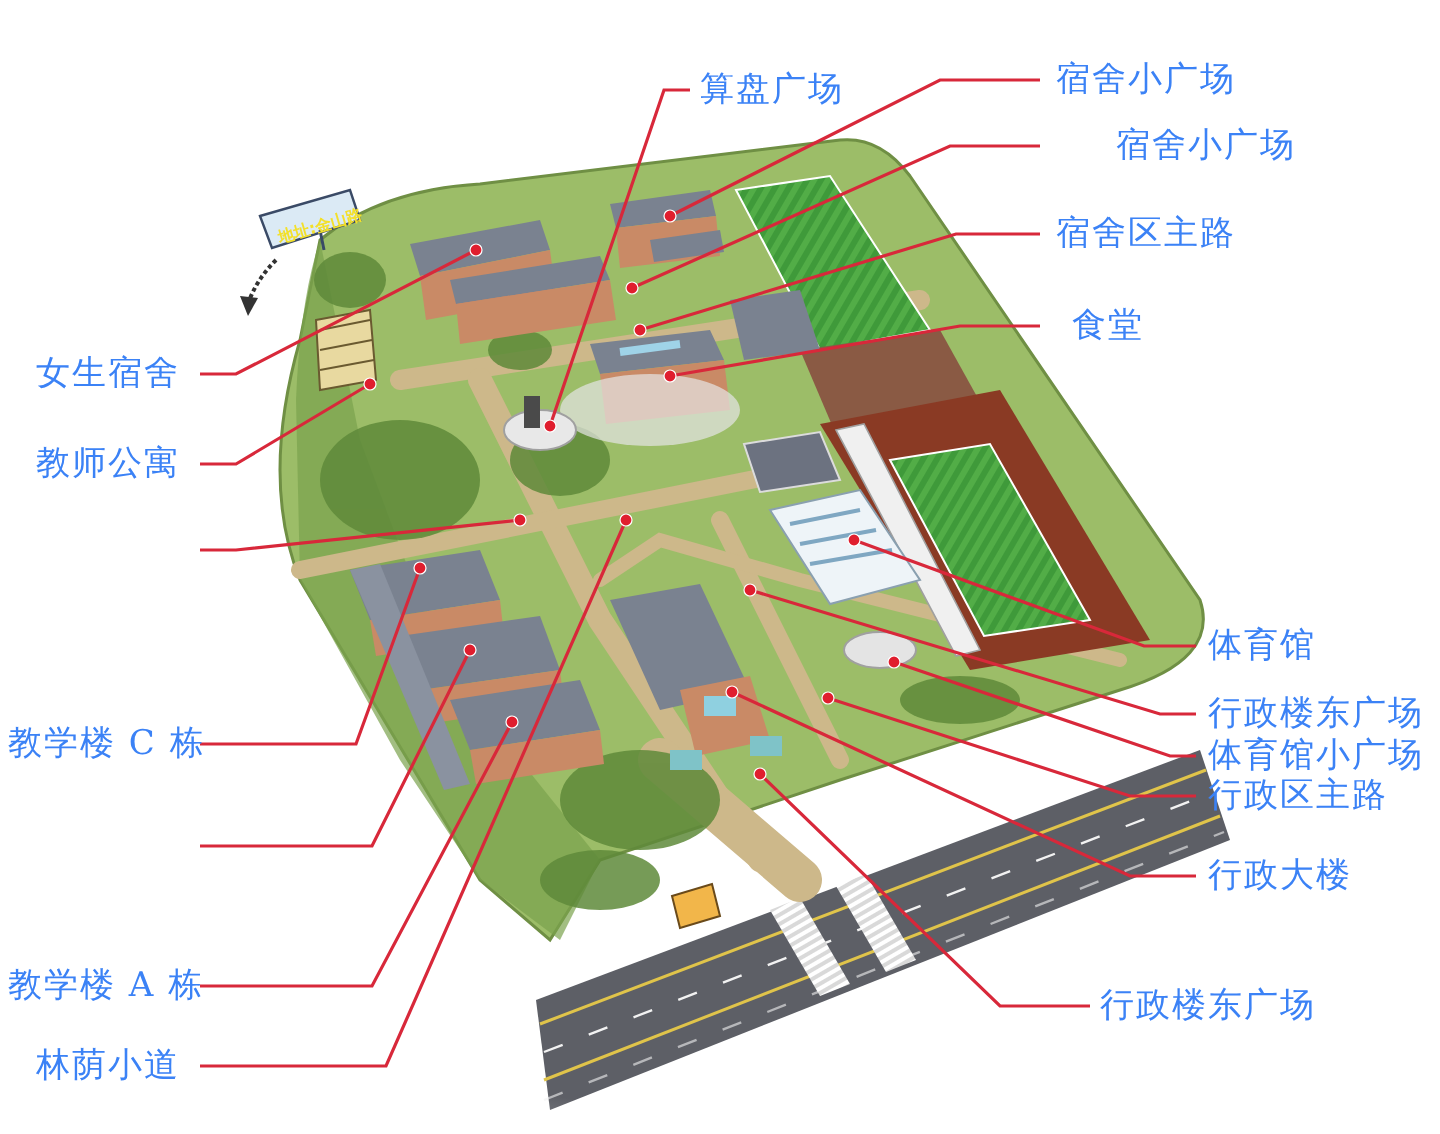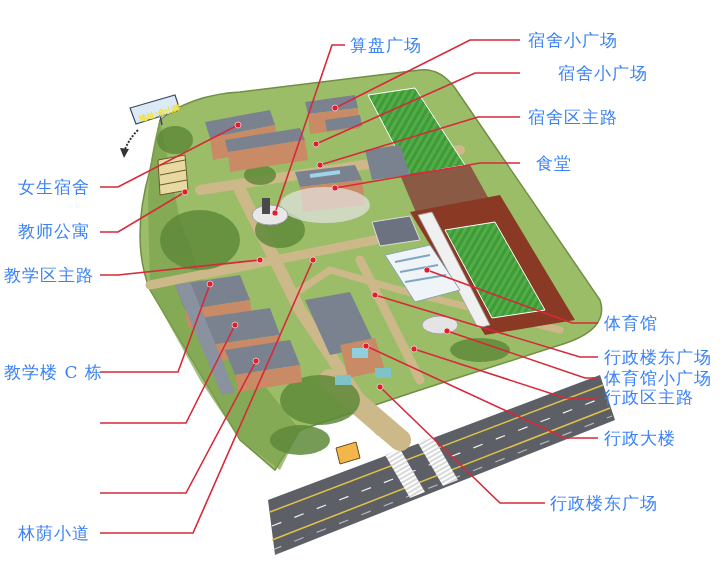--- a/index.html
+++ b/index.html
@@ -195,23 +195,23 @@
       <circle cx="427" cy="270" r="3"></circle>
       <circle cx="375" cy="295" r="3"></circle>
       <circle cx="447" cy="331" r="3"></circle>
       <circle cx="414" cy="349" r="3"></circle>
       <circle cx="366" cy="346" r="3"></circle>
       <circle cx="380" cy="387" r="3"></circle>
     </g>
   </svg>
 
   <div class="label" style="left:18px; top:177px;">女生宿舍</div>
-  <div class="label" style="left:18px; top:222px;font-family:Liberation Serif, serif;">教师公寓</div>
-  <div class="label" style="left:4px; top:265px;">教学区主路</div>
+  <div class="label" style="left:18px; top:222px;">教师公寓</div>
   <div class="label" style="left:4px; top:362px;">教学楼 C 栋</div>
+  <div class="label" style="left:4px; top:483px;">教学楼 A 栋</div>
   <div class="label" style="left:18px; top:523px;">林荫小道</div>
 
   <div class="label" style="left:350px; top:35px;">算盘广场</div>
 
   <div class="label" style="left:528px; top:30px;">宿舍小广场</div>
   <div class="label" style="left:528px; top:63px;margin-left:30px;">宿舍小广场</div>
   <div class="label" style="left:528px; top:107px;">宿舍区主路</div>
   <div class="label" style="left:536px; top:153px;">食堂</div>
   <div class="label" style="left:604px; top:313px;text-align:right;">体育馆</div>
   <div class="label" style="left:604px; top:347px;text-align:right;">行政楼东广场</div>

